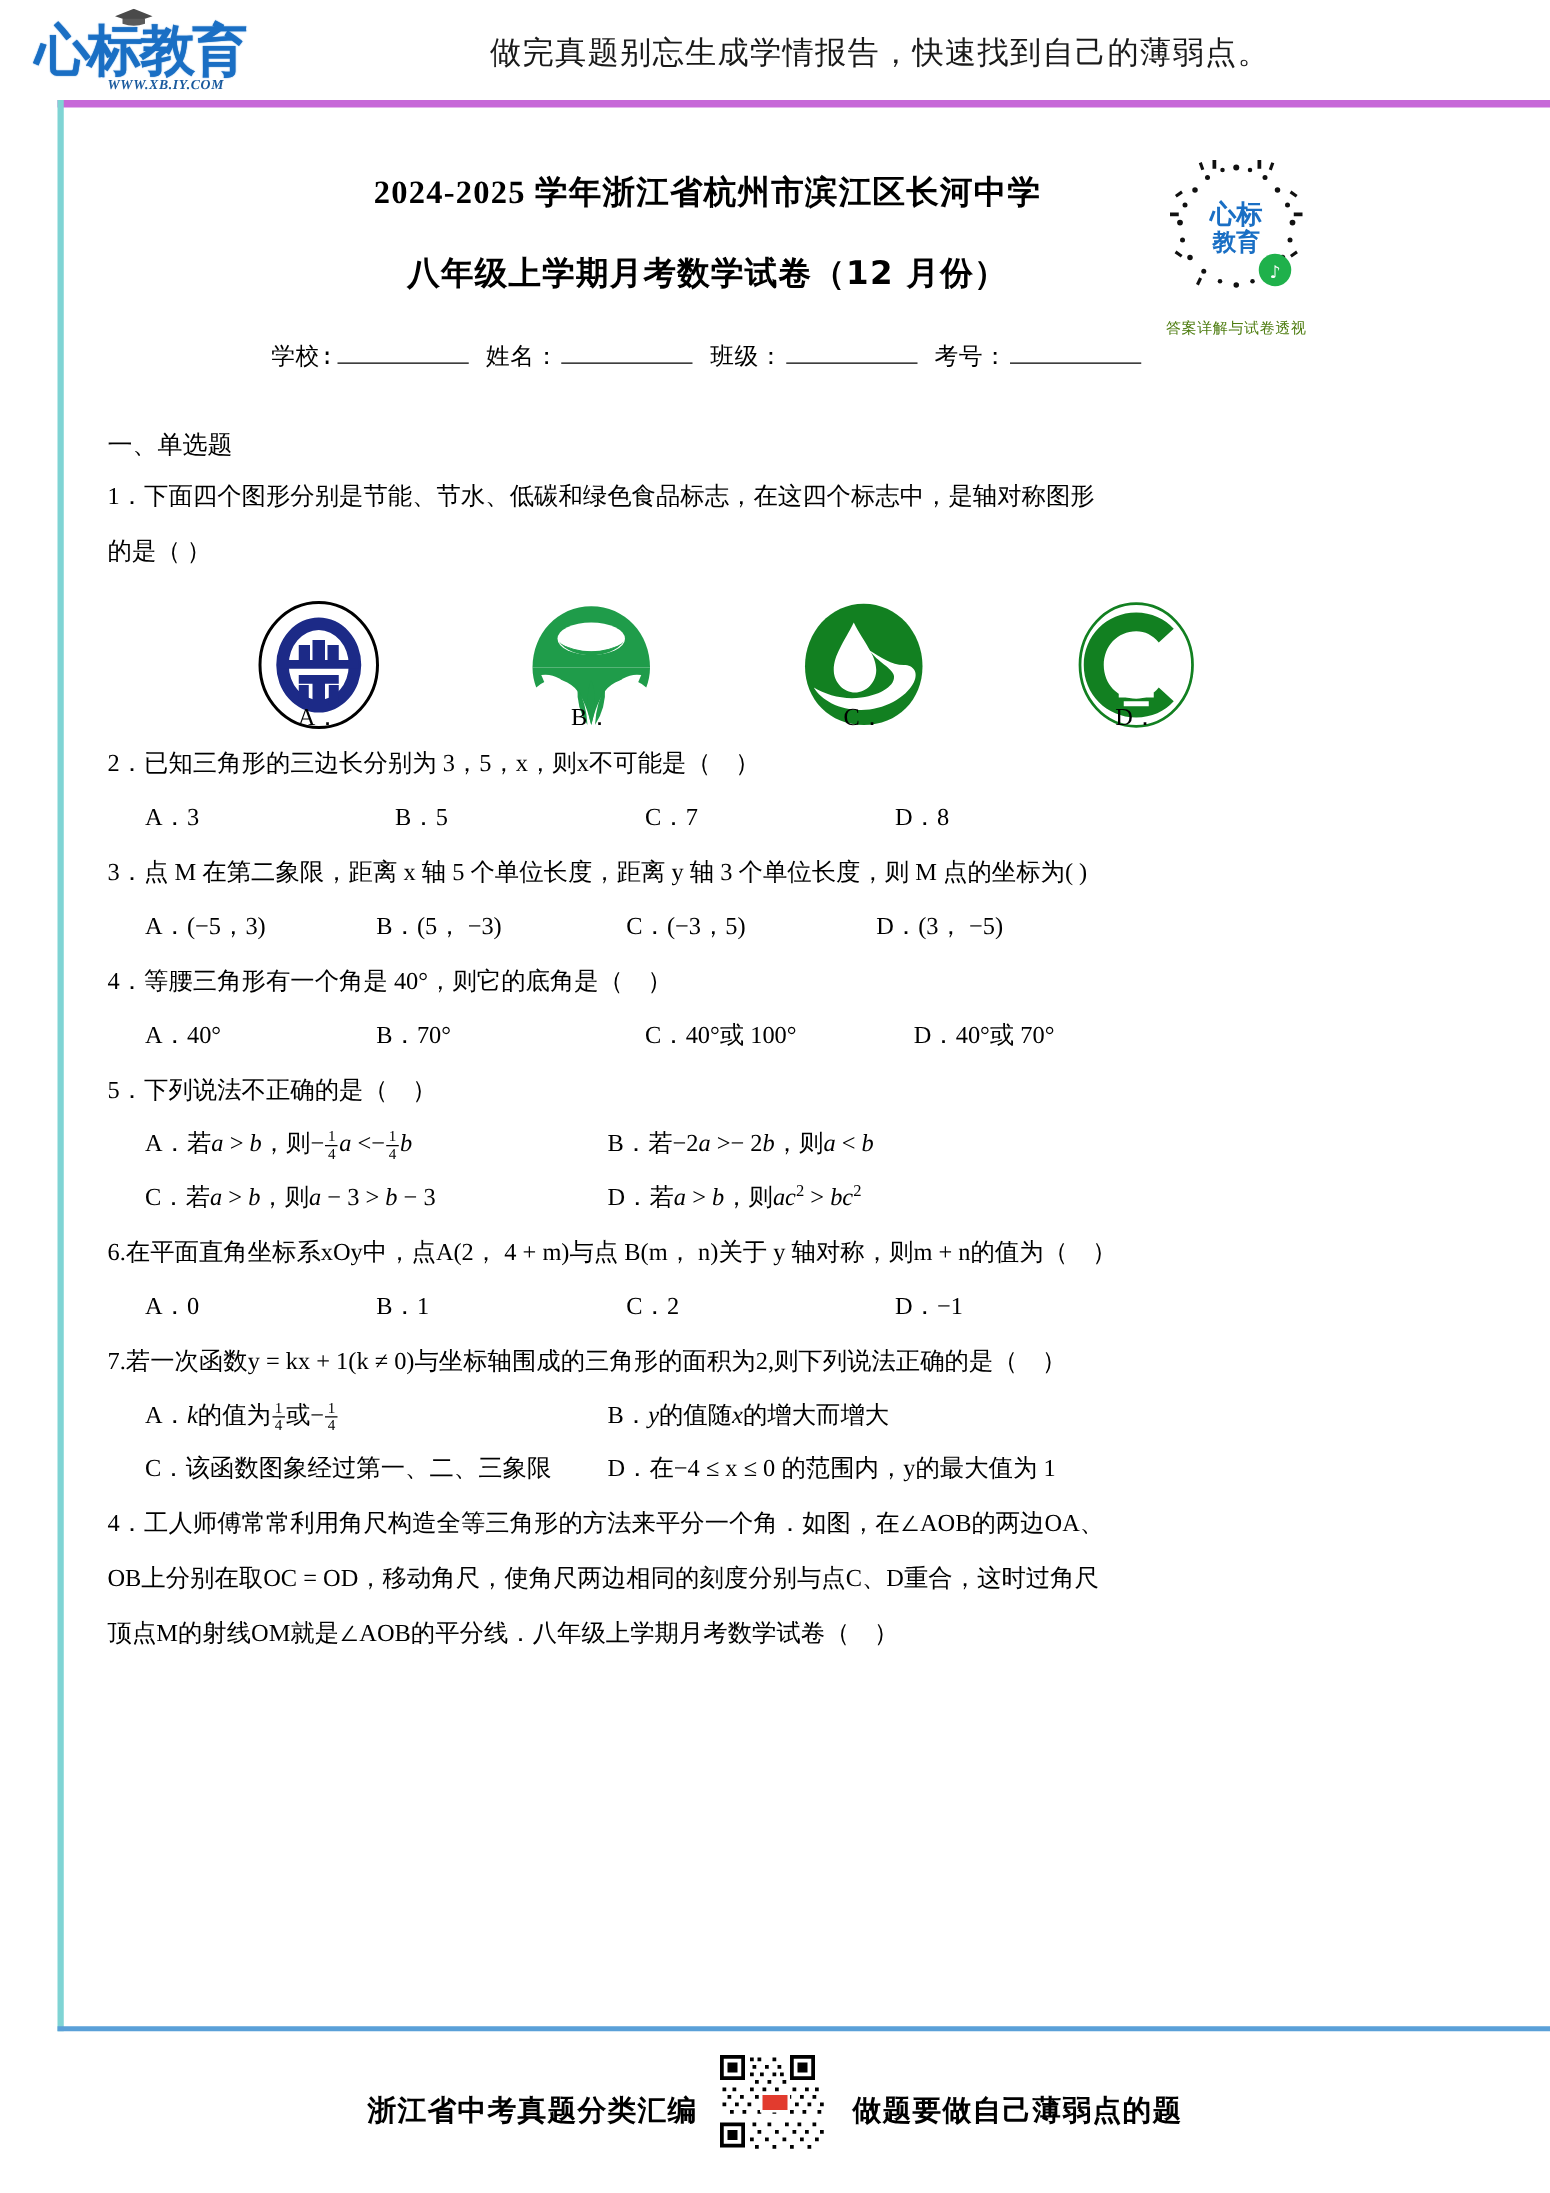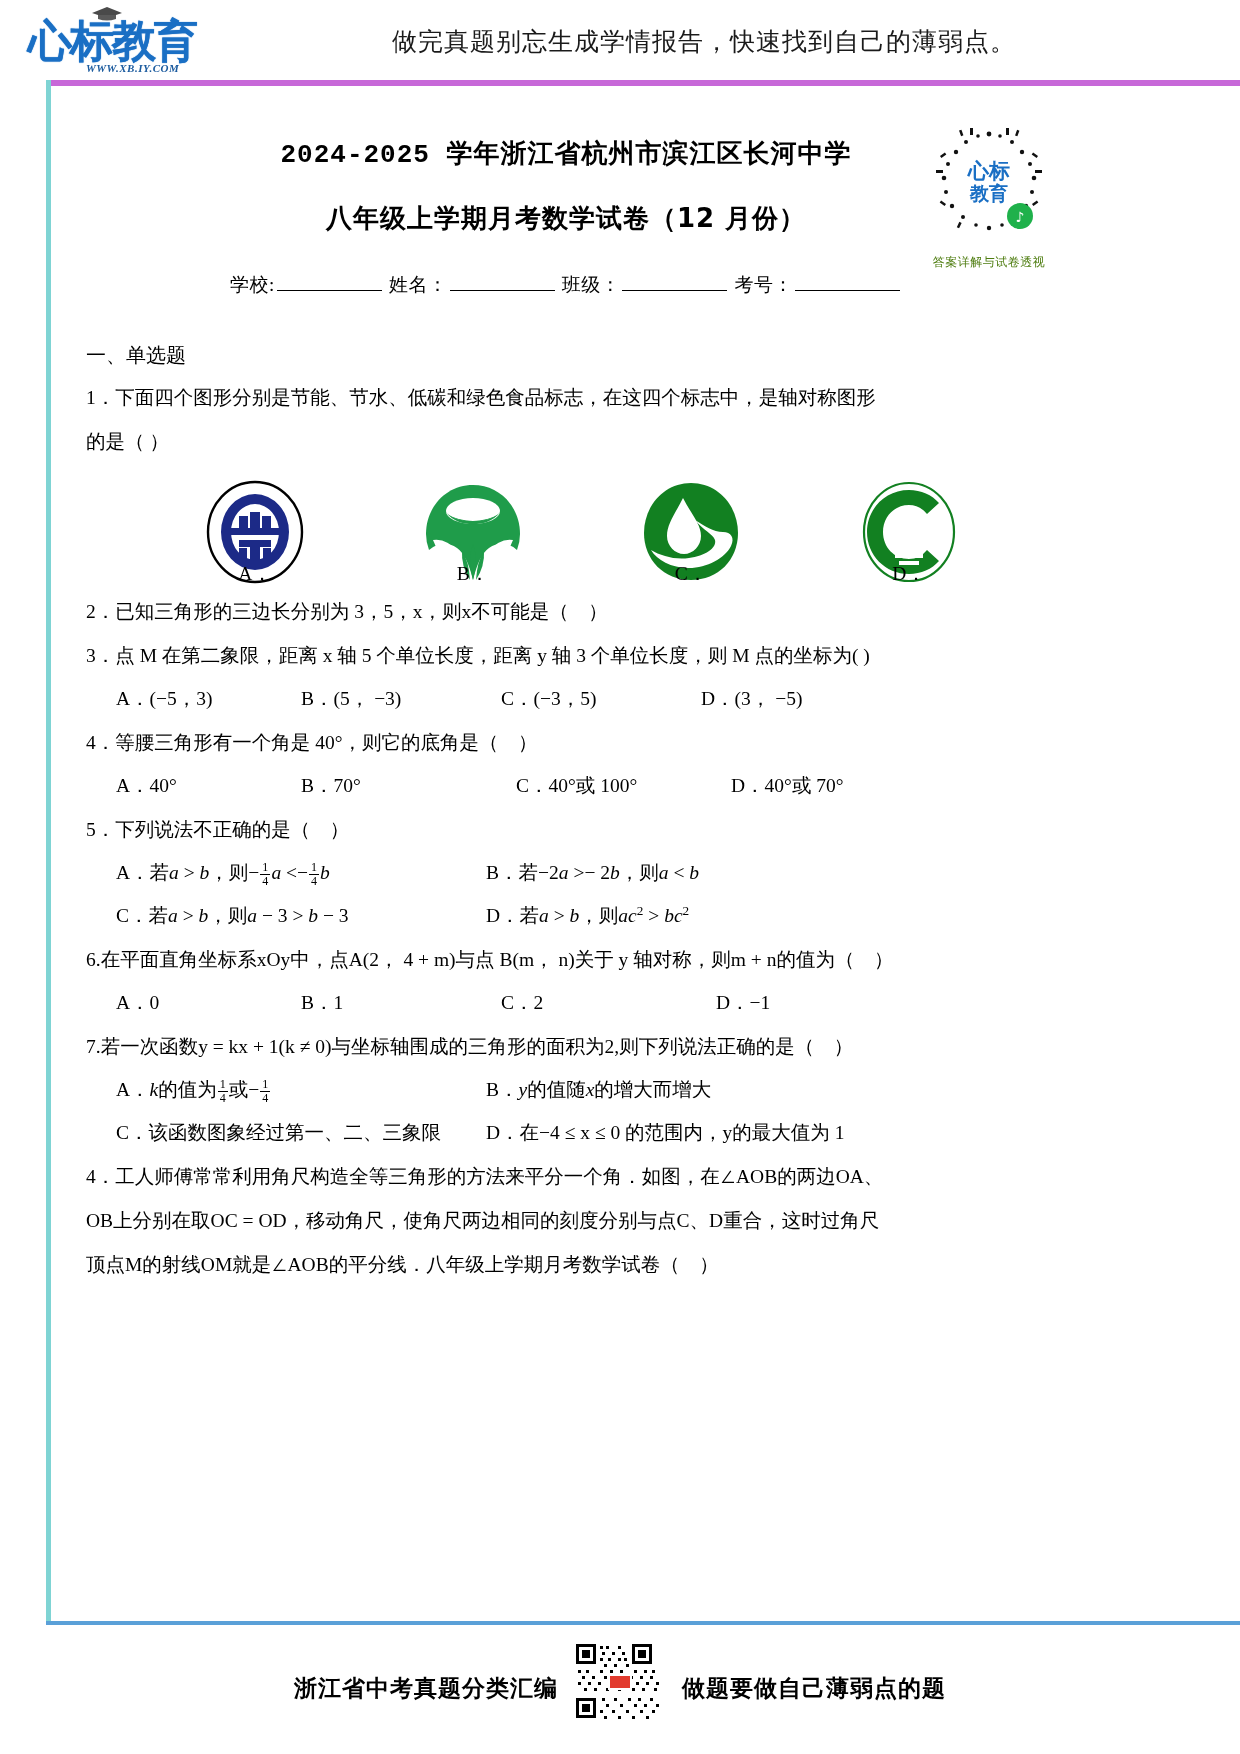--- a/index.html
+++ b/index.html
@@ -73,39 +73,40 @@
   .sheet{
     position:absolute;
     left:22px;top:20px;
     width:996px;height:1500px;
     box-sizing:border-box;
   }
 
   
   .exam-title{
     text-align:center;
-    font-family:Liberation Mono, monospace;
+    font-family:Liberation Serif, serif;
     font-weight:bold;
     font-size:26px;
     letter-spacing:1px;
     margin-top:36px;
   }
   .exam-title2{
     text-align:center;
     font-family:"DejaVu Sans", sans-serif;
     font-weight:bold;
     font-size:26px;
     letter-spacing:1px;
     margin-top:30px;
   }
   .fields{
     text-align:center;
     font-size:19px;
     margin-top:36px;
     letter-spacing:0.5px;
+    font-family:Liberation Mono, monospace;
   }
   .fields .u{
     display:inline-block;
     border-bottom:1.4px solid #000;
     width:105px;height:17px;
     margin:0 2px;
   }
 
   
   .qr-top{
@@ -366,20 +367,26 @@
             </svg>
           </div>
           <div class="figwrap">
             <span class="figlabel">D．</span>
           </div>
         </div>
       </div>
 
       <div class="q">
         <span>2．已知三角形的三边长分别为 3，5，x，则x不可能是（　）</span>
+      </div>
+      <div class="opts pad">
+        <span class="opt" style="width:200px">A．3</span>
+        <span class="opt" style="width:200px">B．5</span>
+        <span class="opt" style="width:200px">C．7</span>
+        <span class="opt">D．8</span>
       </div>
 
       <div class="q">3．点 M 在第二象限，距离 x 轴 5 个单位长度，距离 y 轴 3 个单位长度，则 M 点的坐标为( )</div>
       <div class="opts pad">
         <span class="opt" style="width:185px">A．(−5，3)</span>
         <span class="opt" style="width:200px">B．(5， −3)</span>
         <span class="opt" style="width:200px">C．(−3，5)</span>
         <span class="opt">D．(3， −5)</span>
       </div>
 

